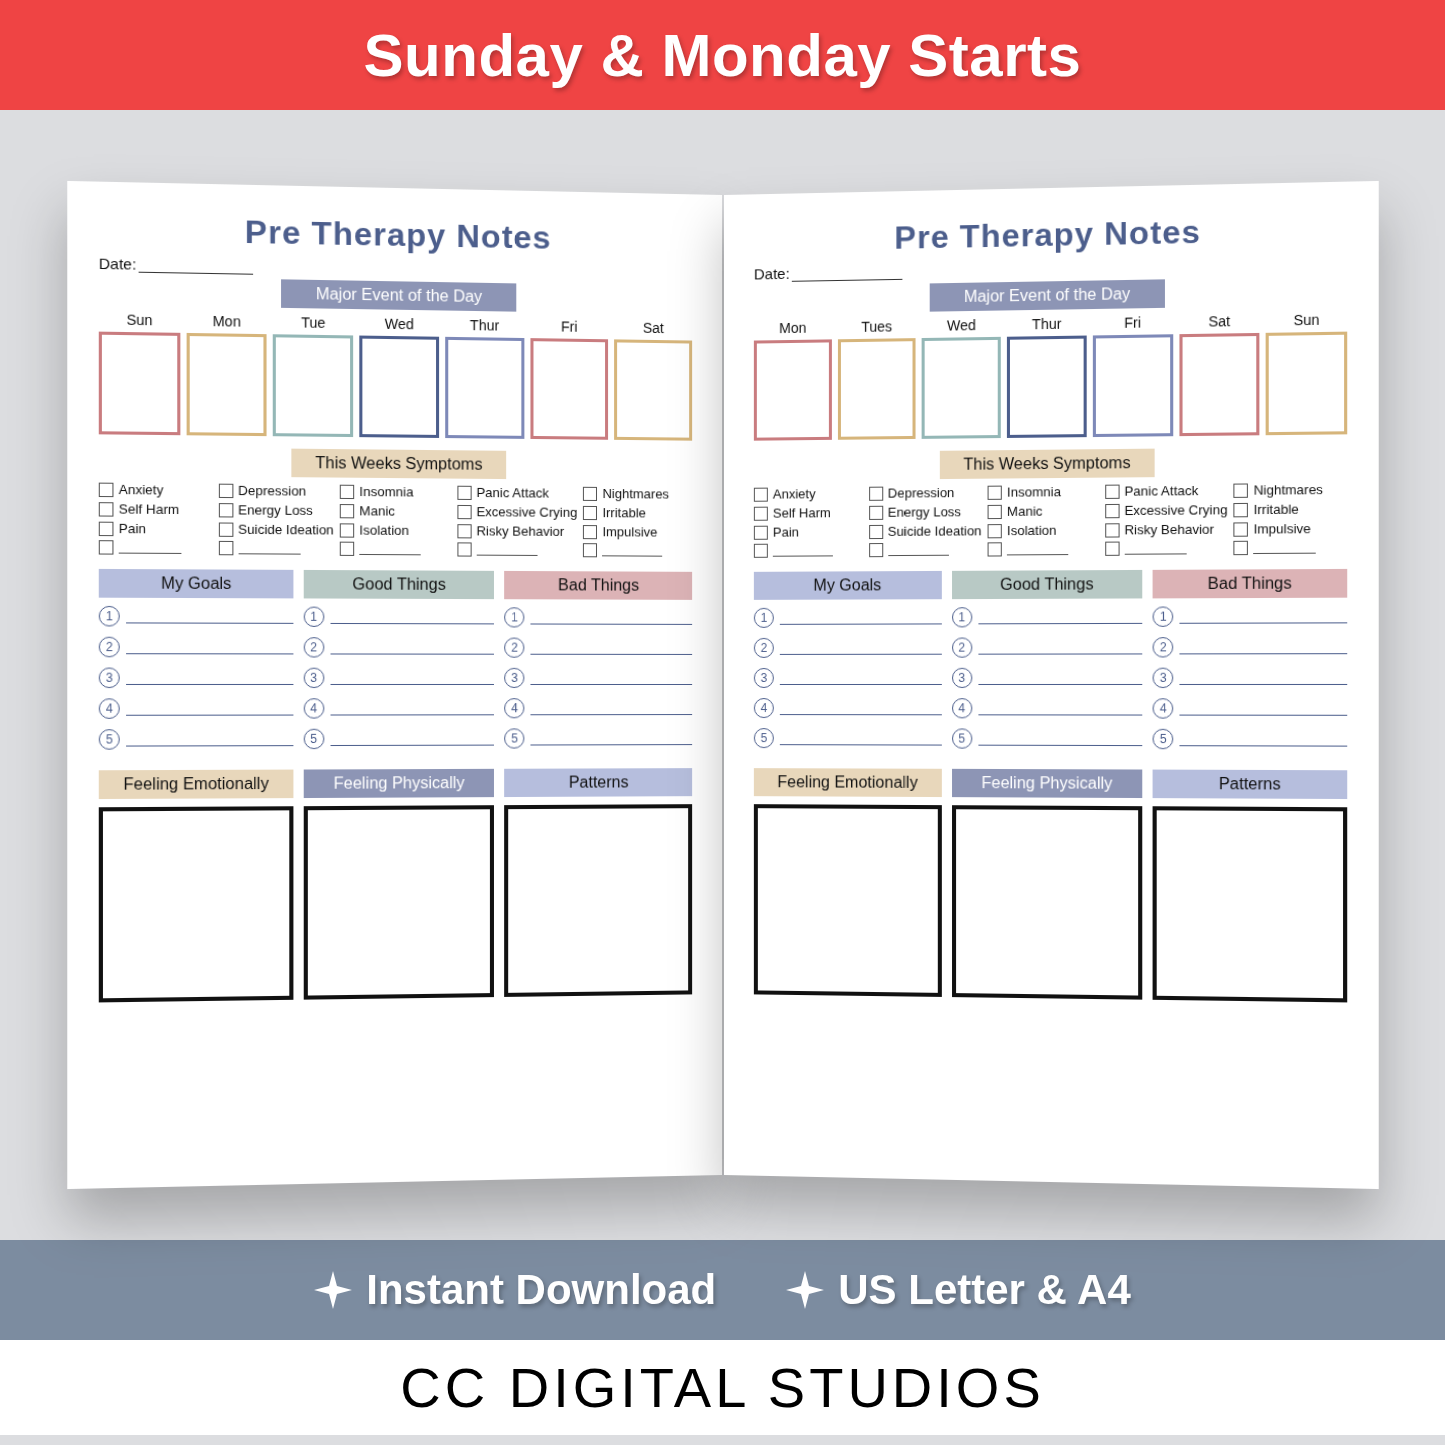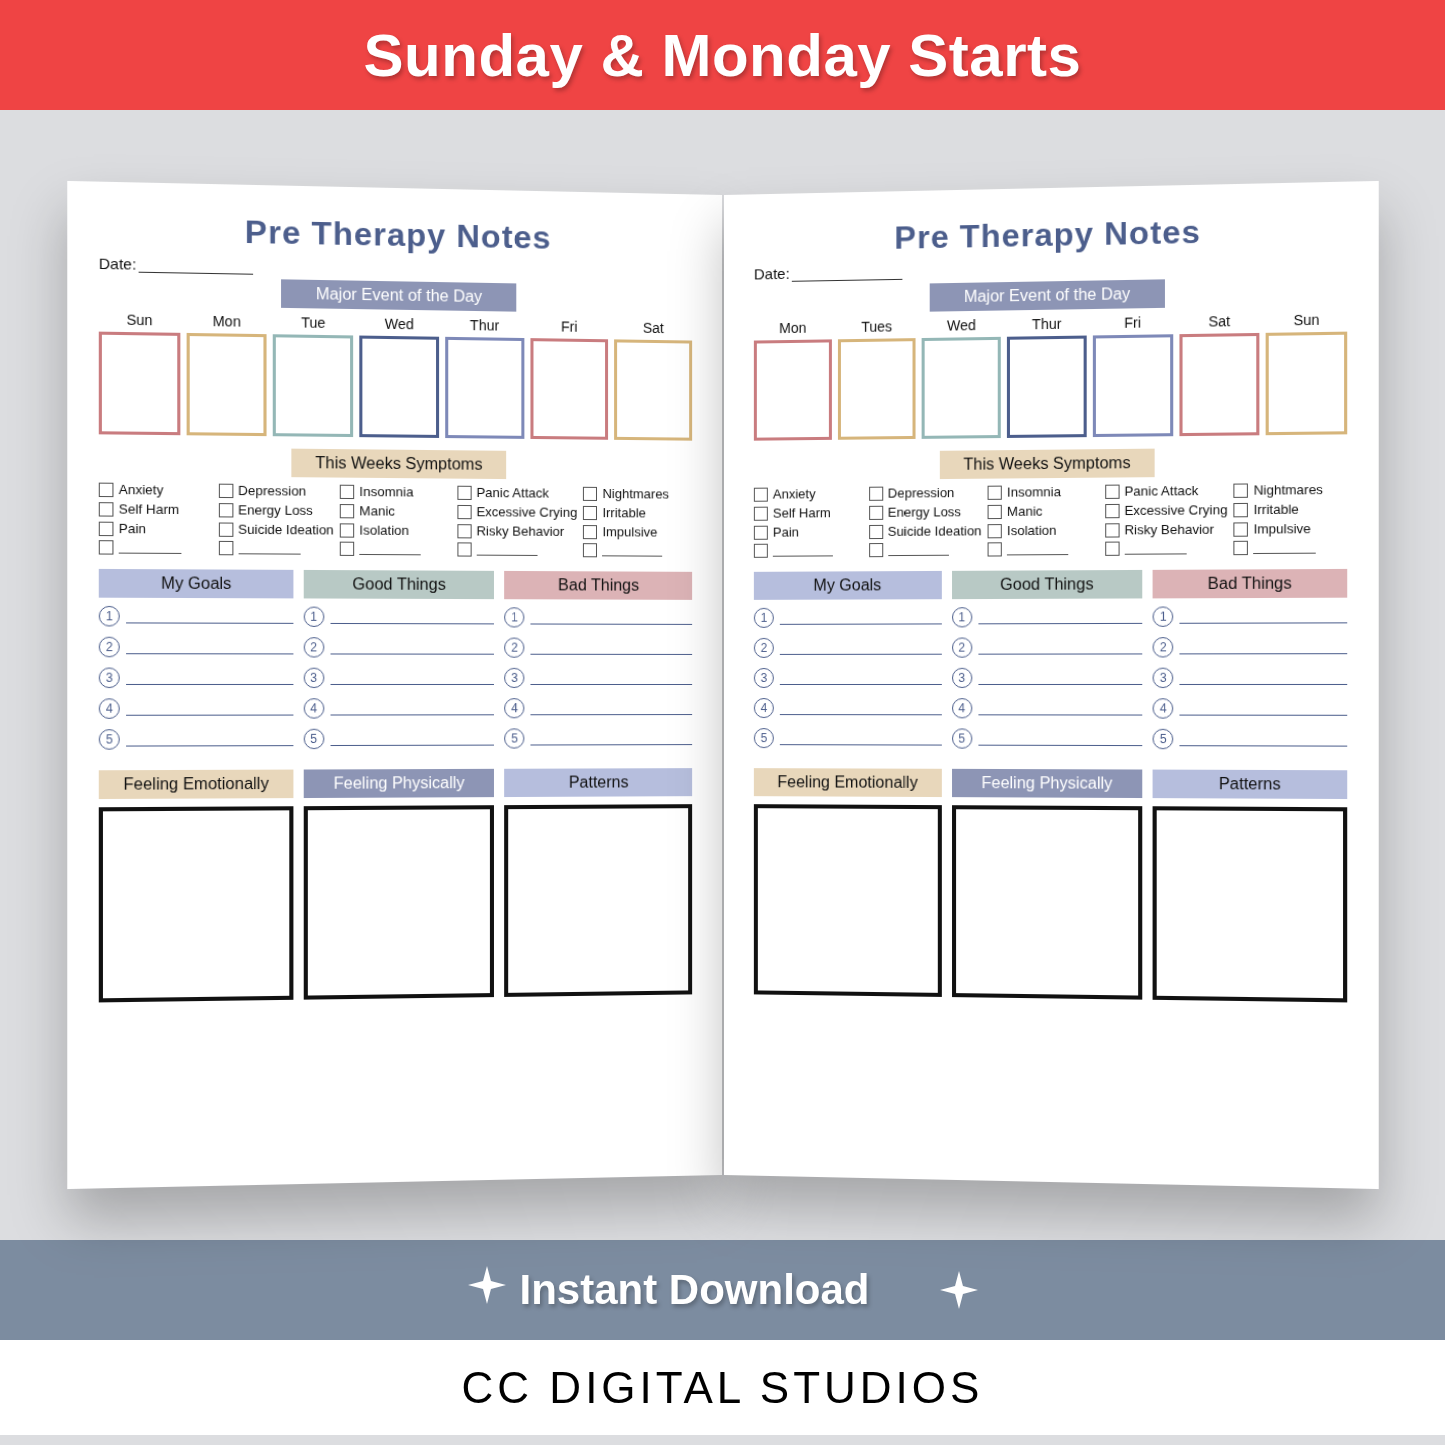--- a/index.html
+++ b/index.html
@@ -95,24 +95,24 @@
   .num-lines .nl { display:flex; align-items:center; gap:6px; margin-bottom:10px; }
   .num-lines .circ { width:20px; height:20px; border:1.5px solid #4c5e8c; border-radius:50%; display:flex; align-items:center; justify-content:center; font-size:12px; color:#4c5e8c; }
   .num-lines .ln { flex:1; border-bottom:1.5px solid #4c5e8c; height:14px; }
 
   .big-box { width:100%; height:190px; border:4px solid; margin-top:6px; }
 
   .bottom-banner {
     width:100%; height:100px; background:#7c8ca0;
     display:flex; align-items:center; justify-content:center; gap:70px;
   }
-  .feature { display:flex; align-items:flex-start; gap:14px; color:#fff; font-size:42px; font-weight:700; text-shadow:2px 3px 4px rgba(0,0,0,.25);}
+  .feature { display:flex; align-items:center; gap:14px; color:#fff; font-size:42px; font-weight:700; text-shadow:2px 3px 4px rgba(0,0,0,.25);}
   .sparkle { width:38px; height:38px; fill:#fff; }
   .brand-bar { width:100%; height:95px; background:#fff; display:flex; align-items:center; justify-content:center; }
-  .brand-bar span { font-size:44px; letter-spacing:4px; font-weight:400; color:#000; }
+  .brand-bar span { font-size:56px; letter-spacing:4px; font-weight:400; color:#000; }
 </style>
 </head>
 <body>
 
 <div class="top-banner">
   <span>Sunday &amp; Monday Starts</span>
 </div>
 
 <div class="stage">
   <div class="page left">
@@ -515,18 +515,19 @@
   <div class="feature">
     <svg class="sparkle" viewBox="0 0 24 24">
         <path d="M12 0l2.5 9.5L24 12l-9.5 2.5L12 24l-2.5-9.5L0 12l9.5-2.5z"></path>
       </svg>
     <span>Instant Download</span>
   </div>
   <div class="feature">
     <svg class="sparkle" viewBox="0 0 24 24">
         <path d="M12 0l2.5 9.5L24 12l-9.5 2.5L12 24l-2.5-9.5L0 12l9.5-2.5z"></path>
       </svg>
+    <span>US Letter &amp; A4</span>
   </div>
 </div>
 
 <div class="brand-bar">
   <span>CC DIGITAL STUDIOS</span>
 </div>
 
 </body></html>

